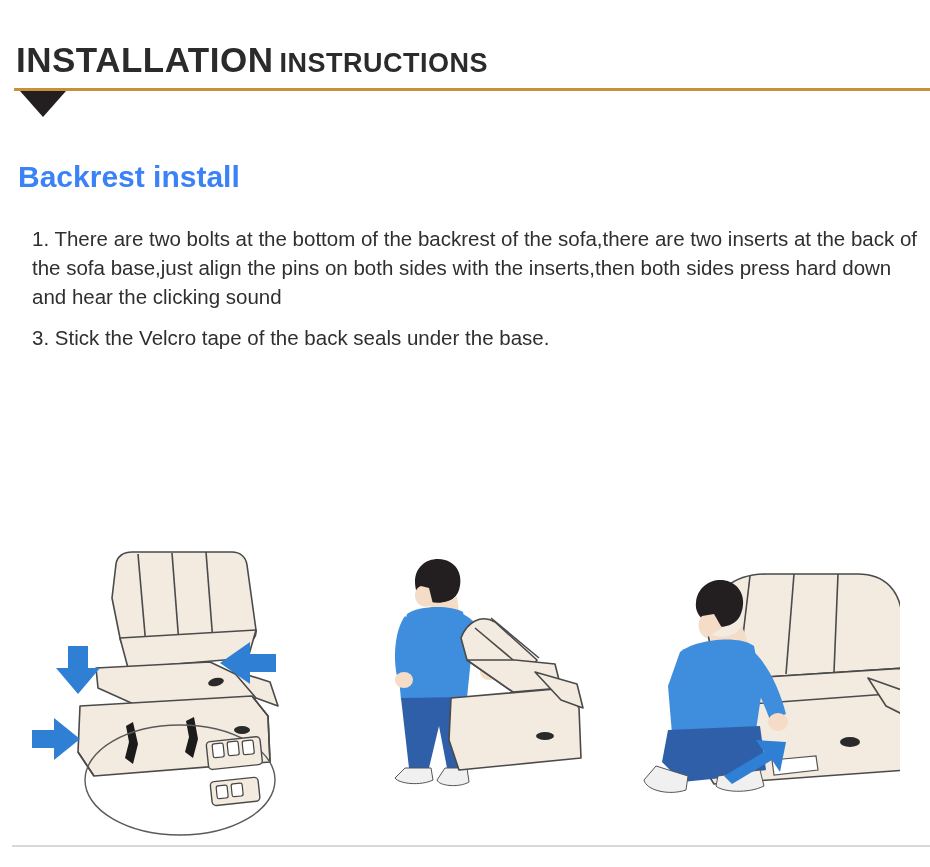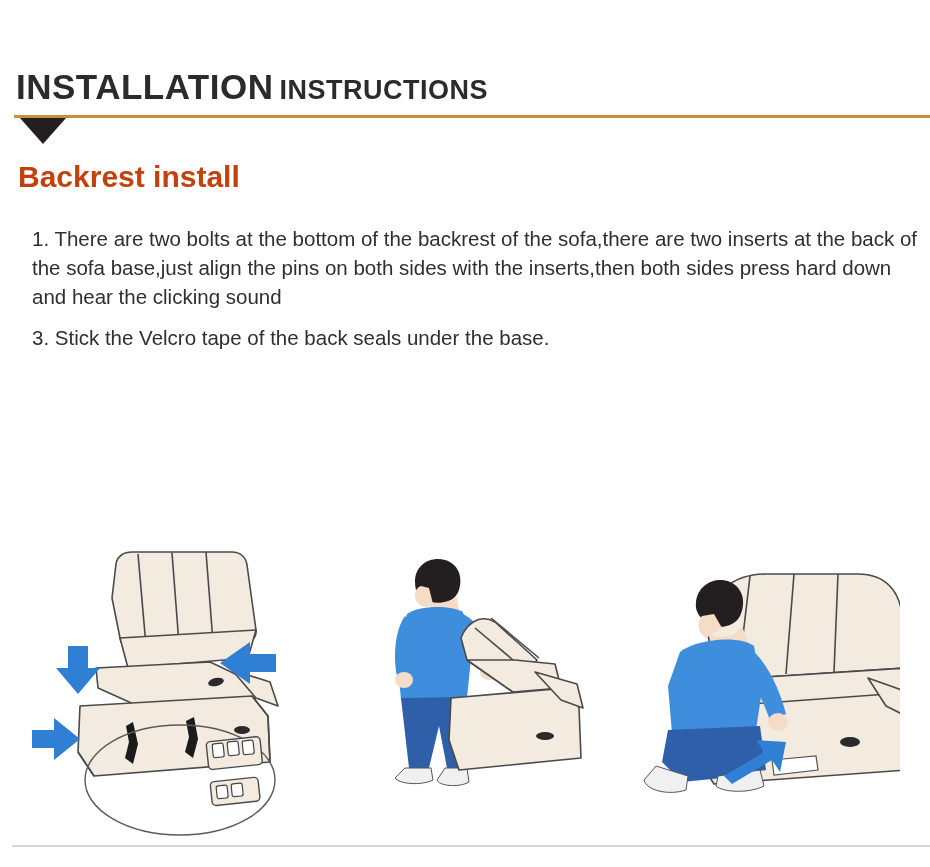--- a/index.html
+++ b/index.html
@@ -16,21 +16,20 @@
     color: #231f20;
   }
 
   
   .header {
     position: absolute;
     left: 0;
     top: 40px;
     width: 930px;
     height: 60px;
-    margin-top: 27px;
   }
   .header-title {
     position: absolute;
     left: 16px;
     top: 0;
     white-space: nowrap;
   }
   .header-title .main {
     font-size: 35px;
     font-weight: bold;
@@ -63,21 +62,21 @@
     border-top: 26px solid #231f20;
   }
 
   
   .section-title {
     position: absolute;
     left: 18px;
     top: 160px;
     font-size: 30px;
     font-weight: 600;
-    color: #c2410c;
+    color: #3b82f6;
   }
   .steps {
     position: absolute;
     left: 32px;
     top: 224px;
     width: 898px;
   }
   .step {
     font-size: 20.5px;
     line-height: 1.42;

